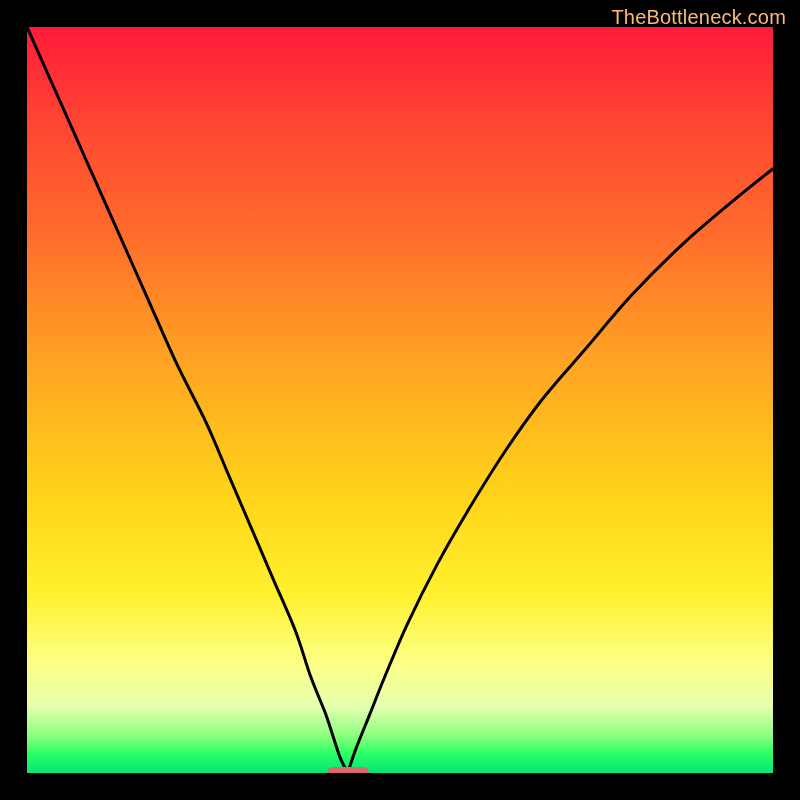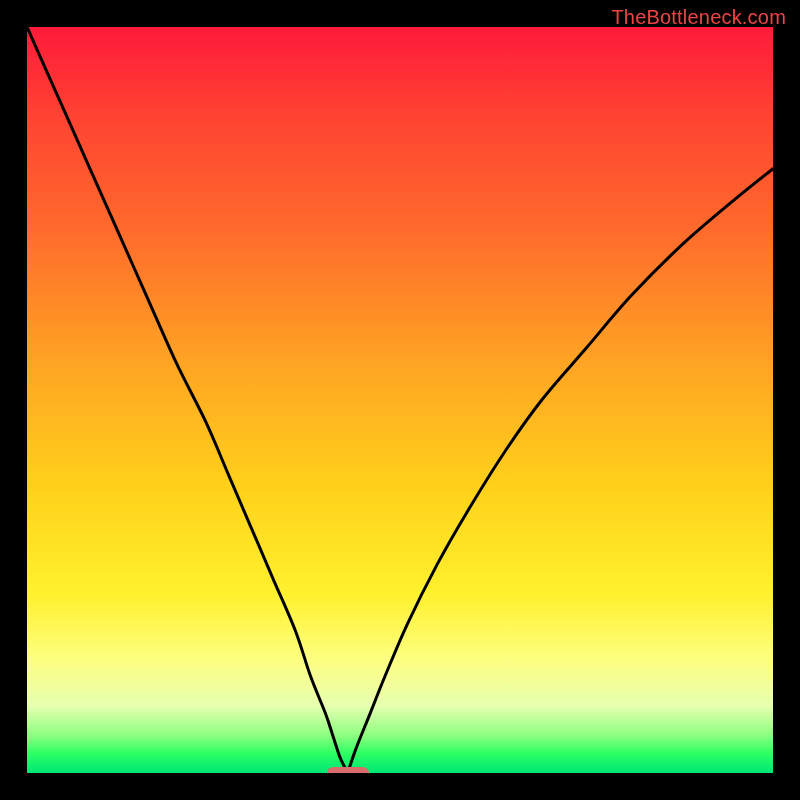--- a/index.html
+++ b/index.html
@@ -53,21 +53,21 @@
     height: 12px;
     border-radius: 6px;
     background: #d86b6b;
     bottom: 0;
     transform: translate(-50%, 50%);
   }
   .watermark {
     position: absolute;
     top: 6px;
     right: 14px;
-    color: #ef4444;
+    color: #fdba74;
     font-size: 20px;
     letter-spacing: 0.2px;
     user-select: none;
   }
 </style>
 </head>
 <body>
 
 <div class="frame">
 

